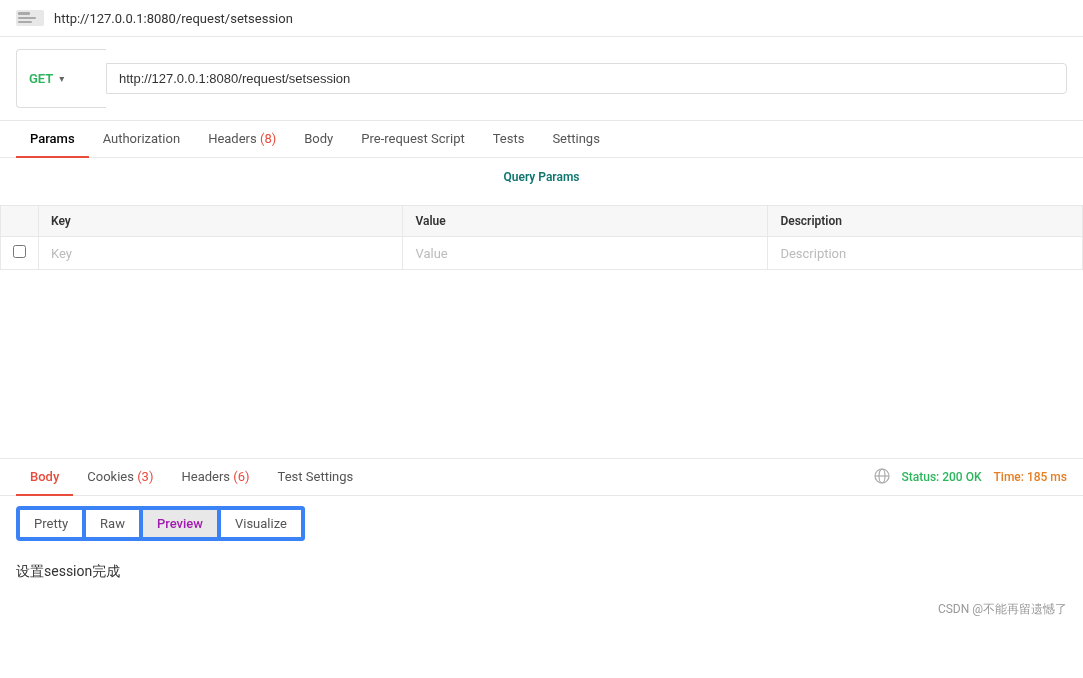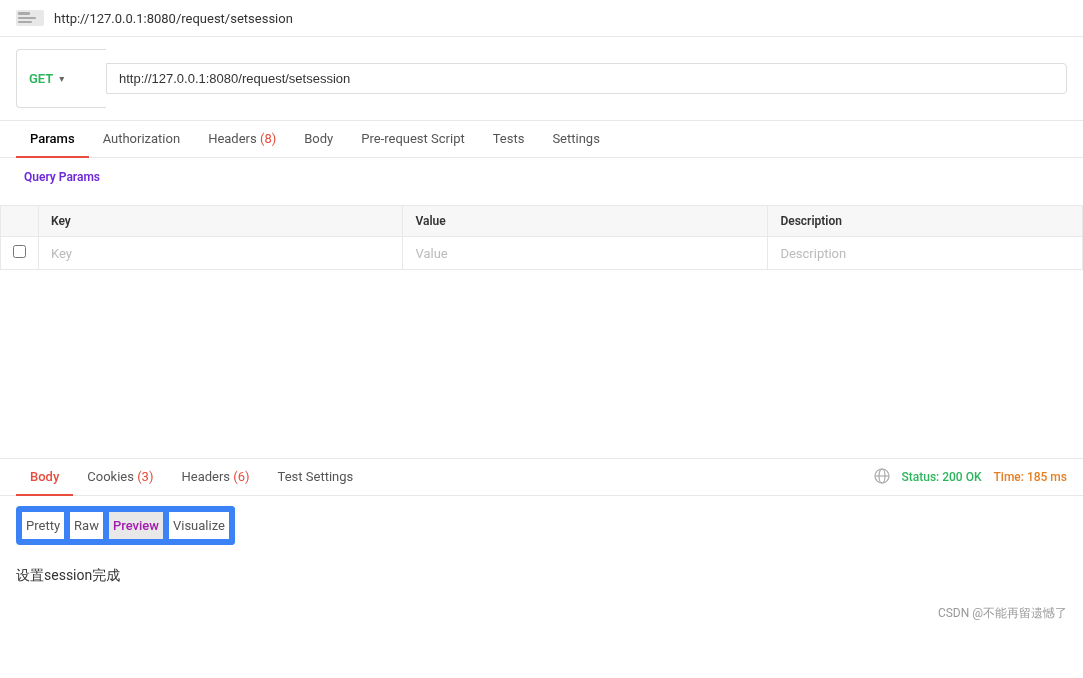--- a/index.html
+++ b/index.html
@@ -94,21 +94,22 @@
     }
     .tab .badge {
       color: #e74c3c;
     }
 
     
     .section-title {
       padding: 12px 24px 8px;
       font-size: 12px;
       font-weight: 600;
-      color: #6d28d9;
+      color: #0f766e;
+      text-align: center;
     }
 
     
     .params-table {
       width: 100%;
       border-collapse: collapse;
       margin-top: 13px;
     }
     .params-table th {
       background: #f7f7f7;
@@ -178,25 +179,25 @@
     }
 
     
     .format-tabs {
       display: flex;
       align-items: center;
       padding: 10px 16px;
       gap: 0;
     }
     .format-tab {
-      padding: 6px 4px;
+      padding: 6px 14px;
       font-size: 13px;
       color: #555;
       cursor: pointer;
-      border: 6px solid #3b82f6;
+      border: 4px solid #3b82f6;
       background: #fff;
     }
     .format-tab:first-child {
       border-radius: 4px 0 0 4px;
     }
     .format-tab:last-child {
       border-radius: 0 4px 4px 0;
     }
     .format-tab + .format-tab {
       border-left: none;

